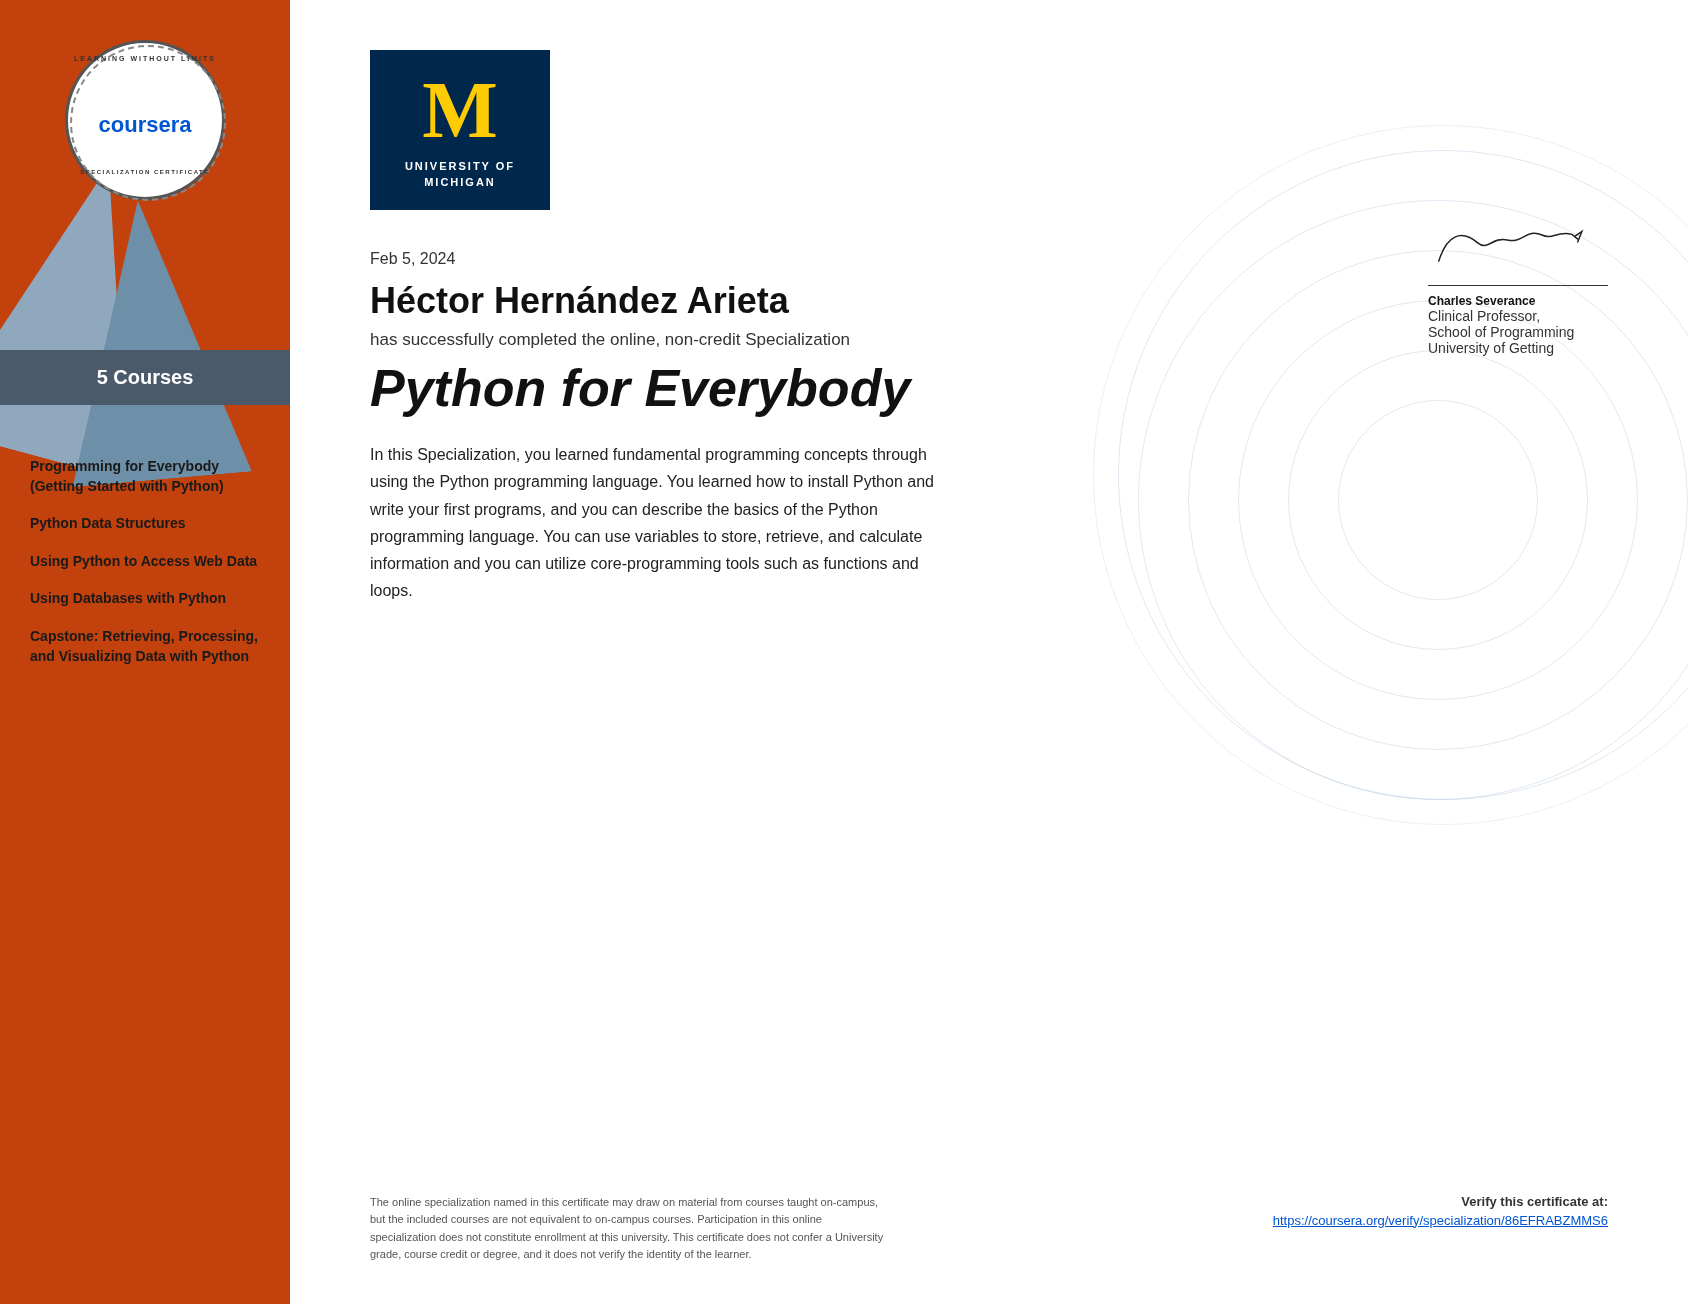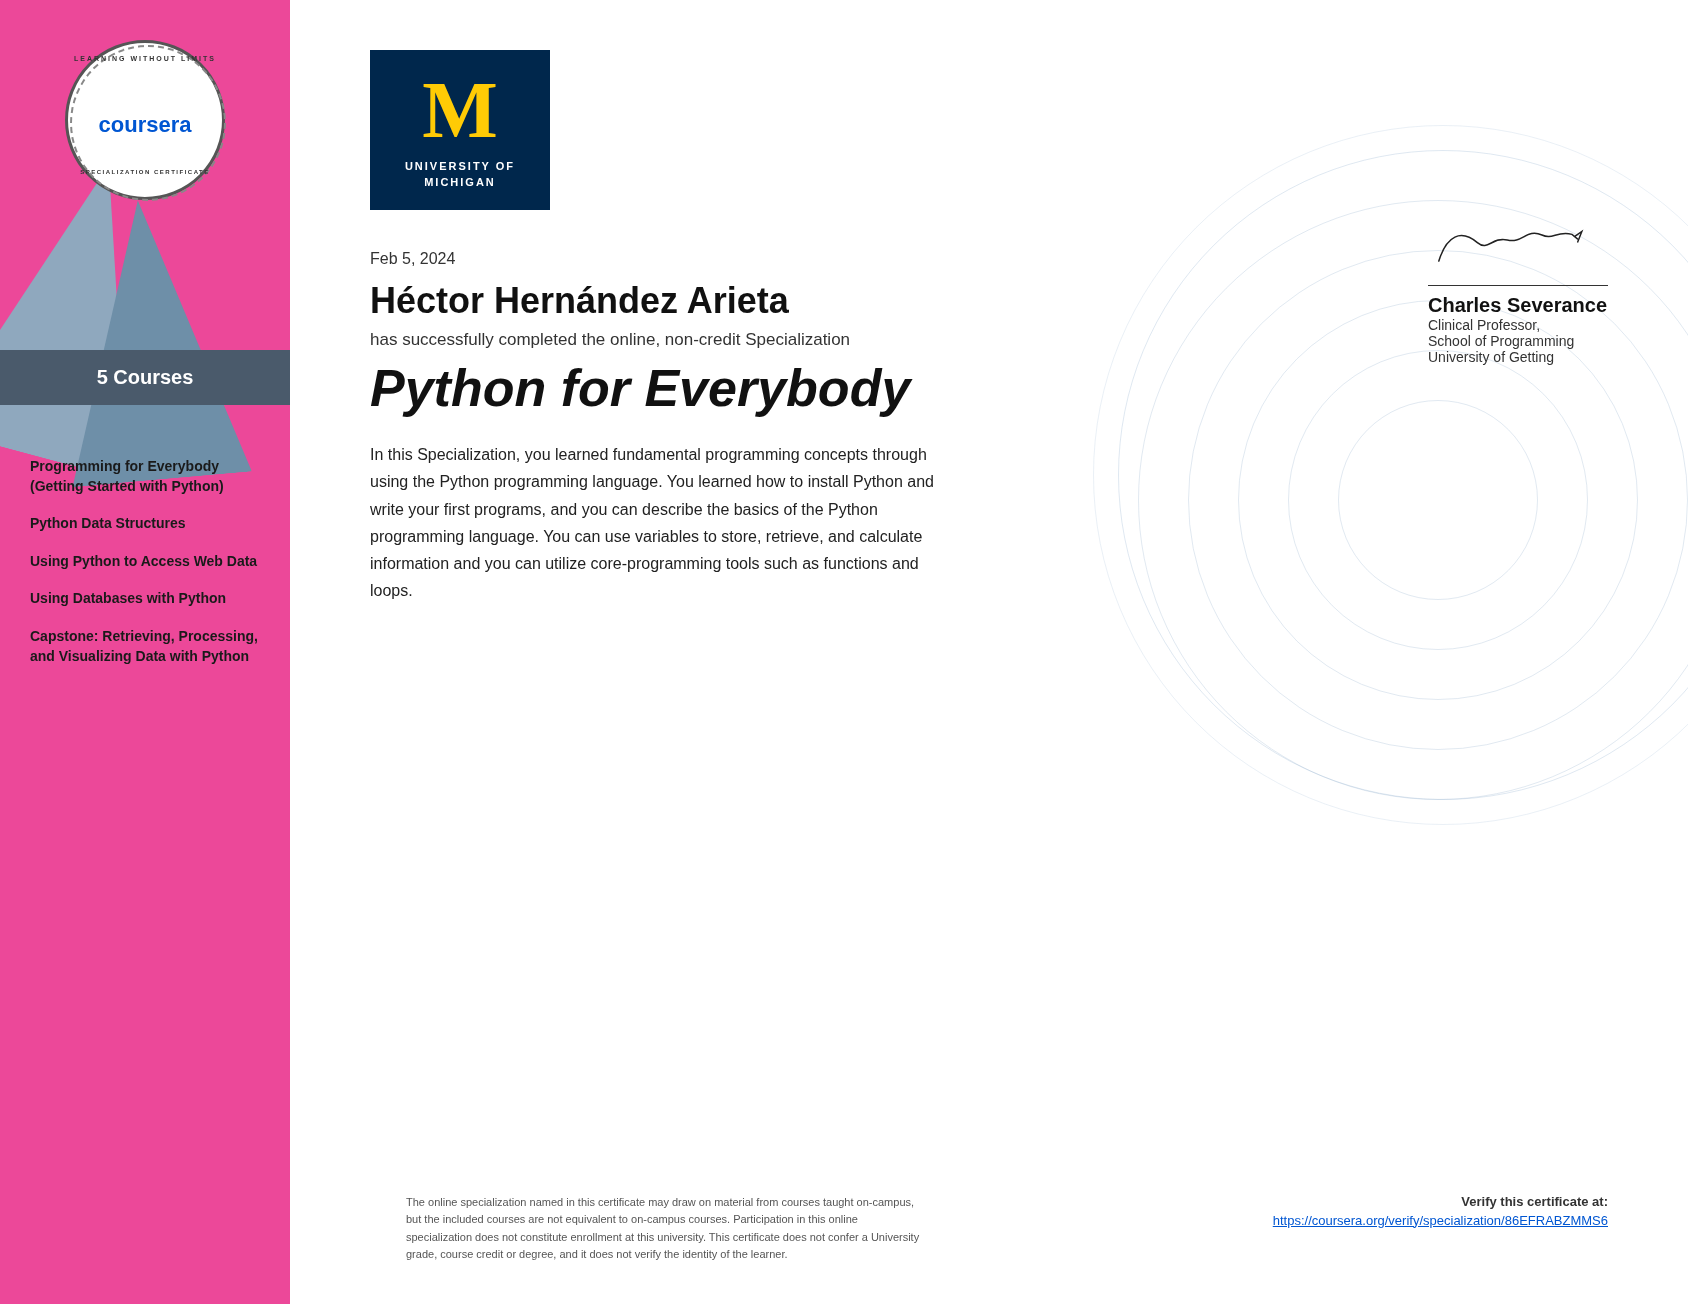--- a/index.html
+++ b/index.html
@@ -9,21 +9,21 @@
       background: #ffffff;
       font-family: 'Georgia', serif;
       display: flex;
       overflow: hidden;
     }
 
     
     .sidebar {
       width: 290px;
       min-height: 1304px;
-      background: #ec4899;
+      background: #c2410c;
       position: relative;
       flex-shrink: 0;
       display: flex;
       flex-direction: column;
       align-items: center;
     }
 
     
     .sidebar-shapes {
       position: absolute;
@@ -261,41 +261,40 @@
       transform: rotate(-5deg);
       display: inline-block;
       position: relative;
     }
     .signature-line {
       width: 180px;
       border-top: 1px solid #333;
       margin-bottom: 8px;
     }
     .signature-name {
-      font-size: 20px;
+      font-size: 12px;
       color: #111;
       font-family: Arial, sans-serif;
       font-weight: bold;
     }
     .signature-title {
       font-size: 14px;
       color: #333;
       font-family: Arial, sans-serif;
     }
 
     
     .cert-footer {
       position: absolute;
       bottom: 40px;
       left: 80px;
       right: 80px;
       display: flex;
       justify-content: space-between;
       align-items: flex-start;
-      margin-left: 36px;
     }
     .footer-disclaimer {
       font-size: 11px;
       color: #555;
       font-family: Arial, sans-serif;
       max-width: 520px;
       line-height: 1.6;
     }
     .footer-verify {
       font-size: 13px;

